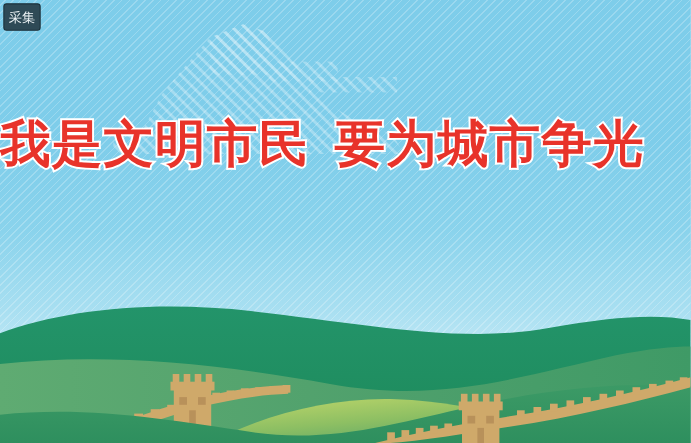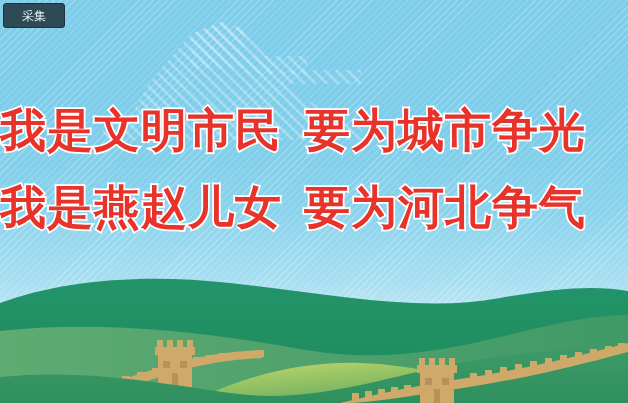--- a/index.html
+++ b/index.html
@@ -52,21 +52,21 @@
     position: absolute;
     left: 95px; top: 12px;
     width: 280px; height: 135px;
     opacity: 0.55;
   }
 
   
   .capture-btn {
     position: absolute;
     left: 3px; top: 3px;
-    width: 62px; height: 25px;
+    width: 34px; height: 25px;
     background: #2e4a56;
     border: 1px solid #1d333c;
     border-radius: 3px;
     color: #eef4f6;
     font-size: 12px;
     line-height: 25px;
     text-align: center;
     letter-spacing: 0px;
     box-sizing: border-box;
     cursor: pointer;
@@ -126,23 +126,20 @@
       <rect x="186" y="58" width="80" height="14"></rect>
     </g>
   </svg>
 
   <div class="capture-btn">采集</div>
 
   <div class="headline line1">
     <span>我是文明市民</span><span class="seg-gap"></span><span>要为城市争光</span>
   </div>
 
-  <div class="headline line2">
-    <span>我是燕赵儿女</span><span class="seg-gap"></span><span>要为河北争气</span>
-  </div>
 
   <svg class="landscape" viewBox="0 0 628 130" preserveAspectRatio="none">
     <defs>
       <linearGradient id="gDark" x1="0" y1="0" x2="0" y2="1">
         <stop offset="0%" stop-color="#23946a"></stop>
         <stop offset="100%" stop-color="#1d8a5a"></stop>
       </linearGradient>
       <linearGradient id="gMid" x1="0" y1="0" x2="1" y2="0">
         <stop offset="0%" stop-color="#5fab72"></stop>
         <stop offset="55%" stop-color="#4fa06c"></stop>

